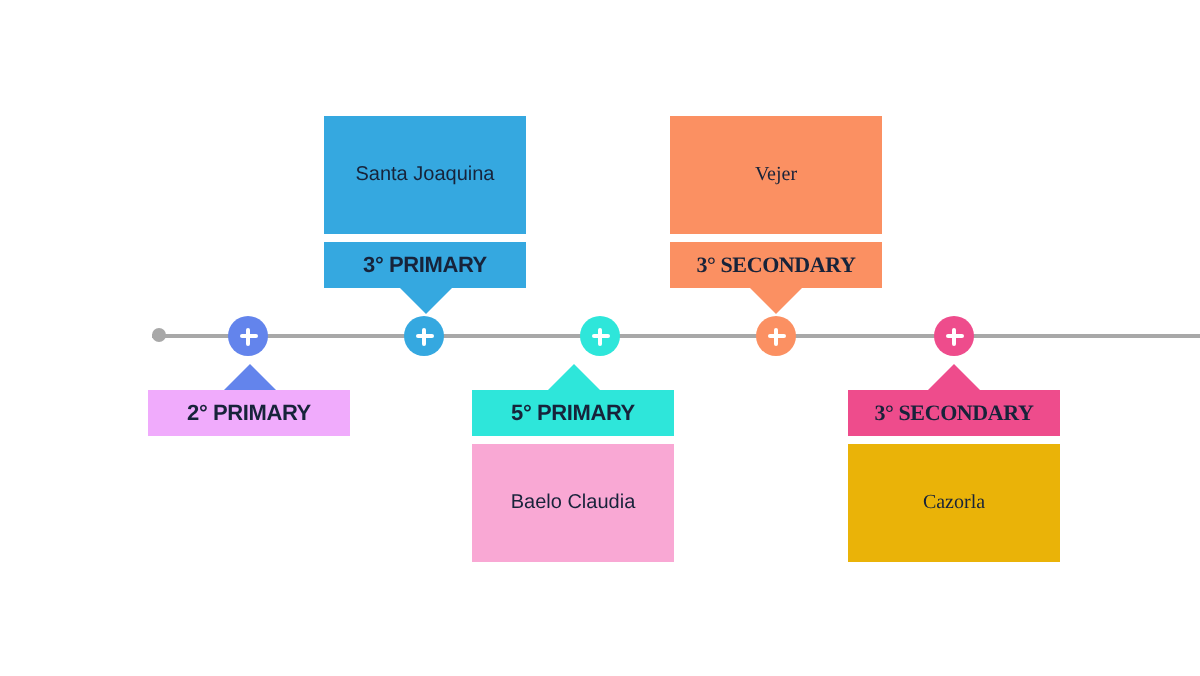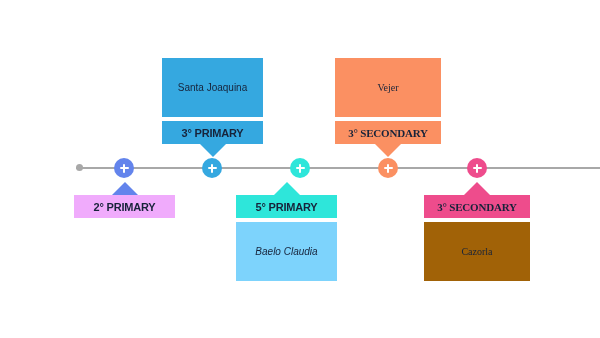--- a/index.html
+++ b/index.html
@@ -140,27 +140,27 @@
         <div class="gap"></div>
       </div>
       <div class="card above" style="left: 162px; top: 58px;">
         <div class="card-body" style="background: rgb(53, 168, 224);">Santa Joaquina</div>
         <div class="gap"></div>
         <div class="card-header" style="background: rgb(53, 168, 224);">3° PRIMARY<div class="notch" style="border-top: 13px solid rgb(53, 168, 224);"></div></div>
       </div>
       <div class="card below" style="left: 236px; top: 195px;">
         <div class="card-header" style="background: rgb(46, 230, 218);">5° PRIMARY<div class="notch" style="border-bottom: 13px solid rgb(46, 230, 218);"></div></div>
         <div class="gap"></div>
-        <div class="card-body" style="background: #7dd3fc; font-style: italic;">Baelo Claudia</div>
+        <div class="card-body" style="background: #f9a8d4;">Baelo Claudia</div>
       </div>
       <div class="card above wide" style="left: 335px; top: 58px;">
         <div class="card-body" style="background: rgb(251, 144, 98);">Vejer</div>
         <div class="gap"></div>
         <div class="card-header" style="background: rgb(251, 144, 98);">3° SECONDARY<div class="notch" style="border-top: 13px solid rgb(251, 144, 98);"></div></div>
       </div>
       <div class="card below wide" style="left: 424px; top: 195px;">
         <div class="card-header" style="background: rgb(238, 76, 140);">3° SECONDARY<div class="notch" style="border-bottom: 13px solid rgb(238, 76, 140);"></div></div>
         <div class="gap"></div>
-        <div class="card-body" style="background: #a16207;">Cazorla</div>
+        <div class="card-body" style="background: #eab308;">Cazorla</div>
       </div>
     </div>
 
 </div>
 
 </body></html>

